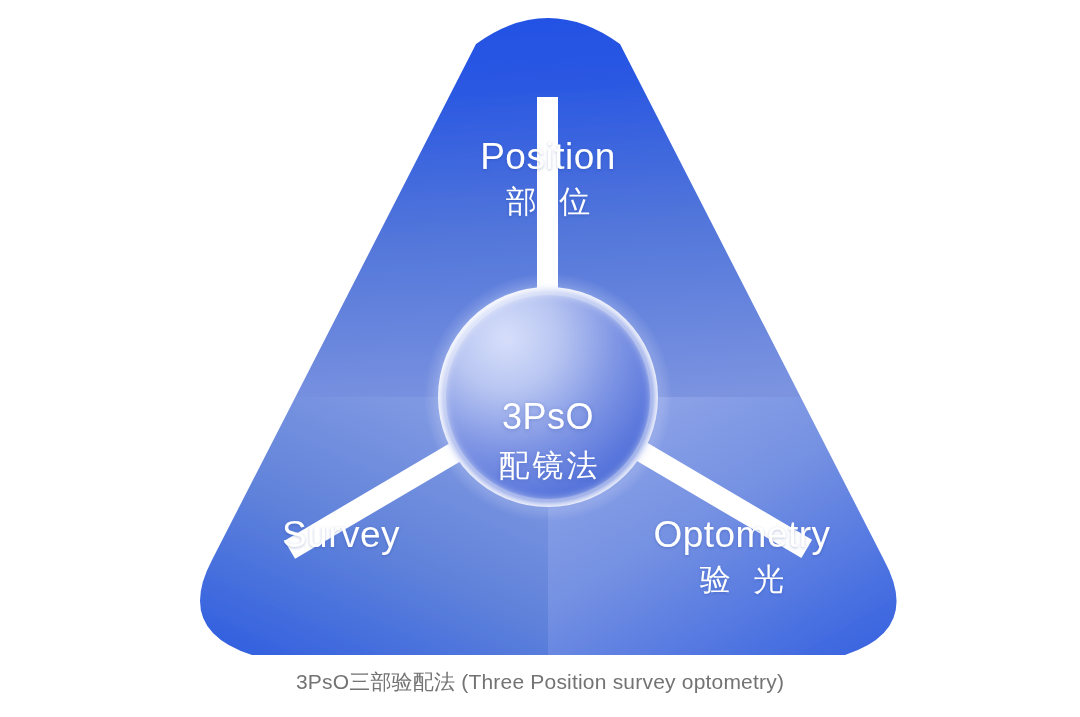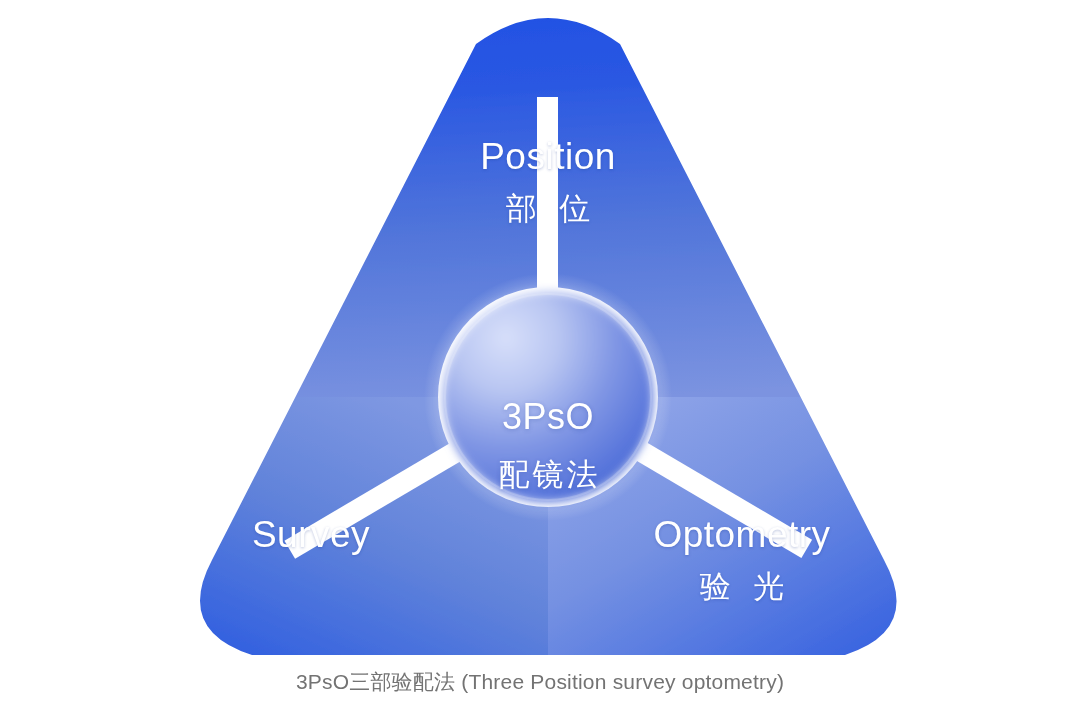--- a/index.html
+++ b/index.html
@@ -42,32 +42,32 @@
   .seg-label .en {
     display: block;
     font-size: 37px;
     font-weight: 400;
     letter-spacing: 0.5px;
   }
   .seg-label .cn {
     display: block;
     font-size: 31px;
     font-weight: 400;
-    margin-top: 15px;
+    margin-top: 8px;
     letter-spacing: 7px;
     text-indent: 7px;
   }
 
   #label-position {
     left: 398px;
     top: 136px;
     width: 300px;
   }
   #label-survey {
-    left: 186px;
+    left: 216px;
     top: 514px;
     width: 250px;
   }
   #label-optometry {
     left: 602px;
     top: 514px;
     width: 280px;
   }
 
   #label-core {
@@ -85,21 +85,21 @@
     display: block;
     font-size: 36px;
     font-weight: 400;
     letter-spacing: 0.5px;
     margin-top: 44px;
   }
   #label-core .cn {
     display: block;
     font-size: 31px;
     font-weight: 400;
-    margin-top: 16px;
+    margin-top: 7px;
     letter-spacing: 3px;
     text-indent: 3px;
   }
 
   #caption {
     position: absolute;
     left: 0;
     top: 668px;
     width: 1080px;
     text-align: center;

